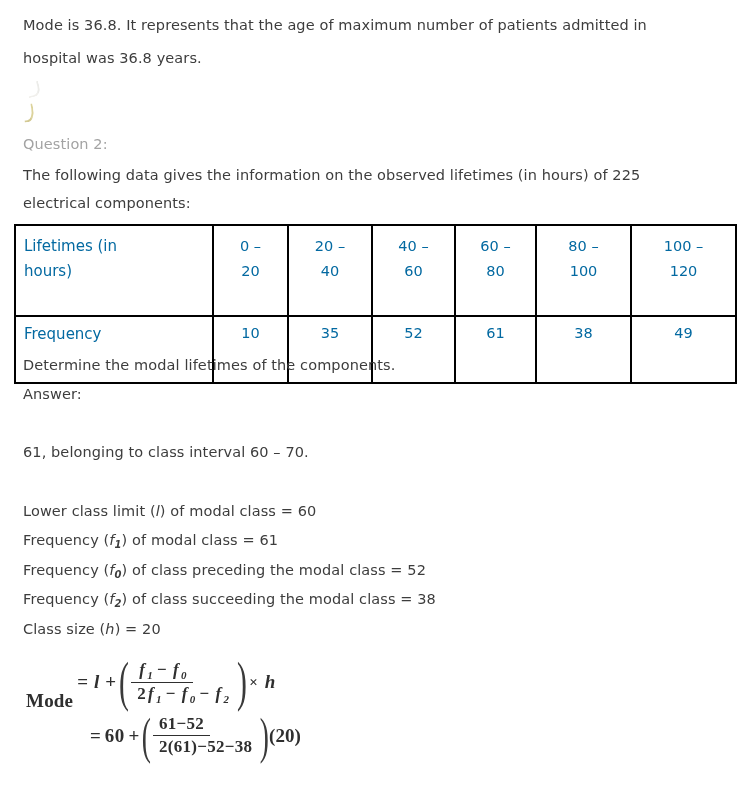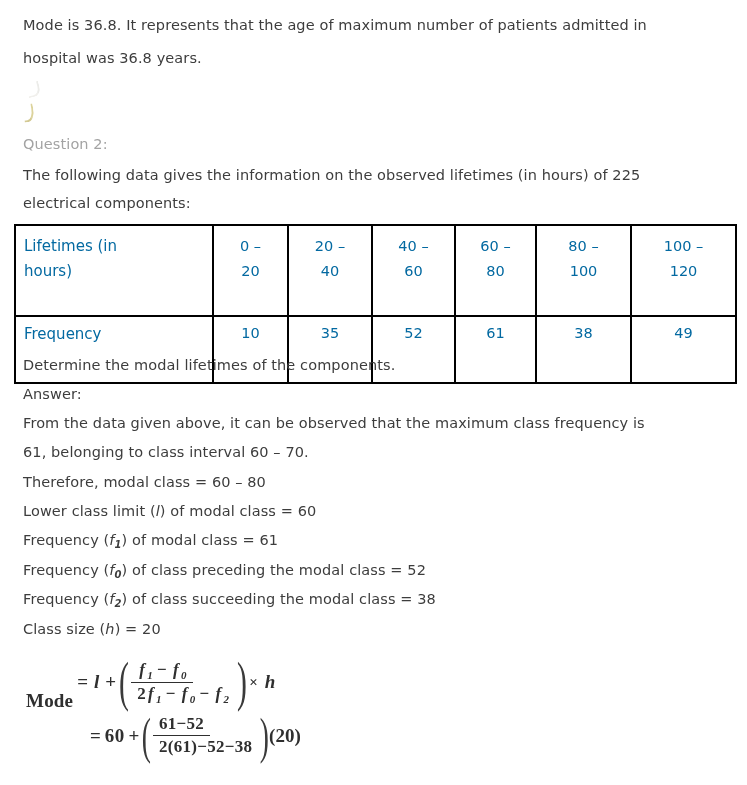--- a/index.html
+++ b/index.html
@@ -263,23 +263,21 @@
         <td class="val">52</td>
         <td class="val">61</td>
         <td class="val">38</td>
         <td class="val">49</td>
       </tr>
     </tbody>
   </table>
 
   <div class="line" style="top:356px;">Determine the modal lifetimes of the components.</div>
   <div class="line" style="top:385px;">Answer:</div>
-  <div class="line" style="top:414px;">From the data given above, it can be observed that the maximum class frequency is</div>
   <div class="line" style="top:443px;">61, belonging to class interval 60 – 70.</div>
-  <div class="line" style="top:473px;">Therefore, modal class = 60 – 80</div>
 
   <div class="line" style="top:502px;"><span>Lower class limit (</span><span class="ital">l</span><span>) of modal class = 60</span></div>
 
   <div class="line" style="top:531px;"><span>Frequency (</span><span class="ital">f</span><span class="sub">1</span><span>) of modal class = 61</span></div>
 
   <div class="line" style="top:561px;"><span>Frequency (</span><span class="ital">f</span><span class="sub">0</span><span>) of class preceding the modal class = 52</span></div>
 
   <div class="line" style="top:590px;"><span>Frequency (</span><span class="ital">f</span><span class="sub">2</span><span>) of class succeeding the modal class = 38</span></div>
 
   <div class="line" style="top:620px;"><span>Class size (</span><span class="ital">h</span><span>) = 20</span></div>

